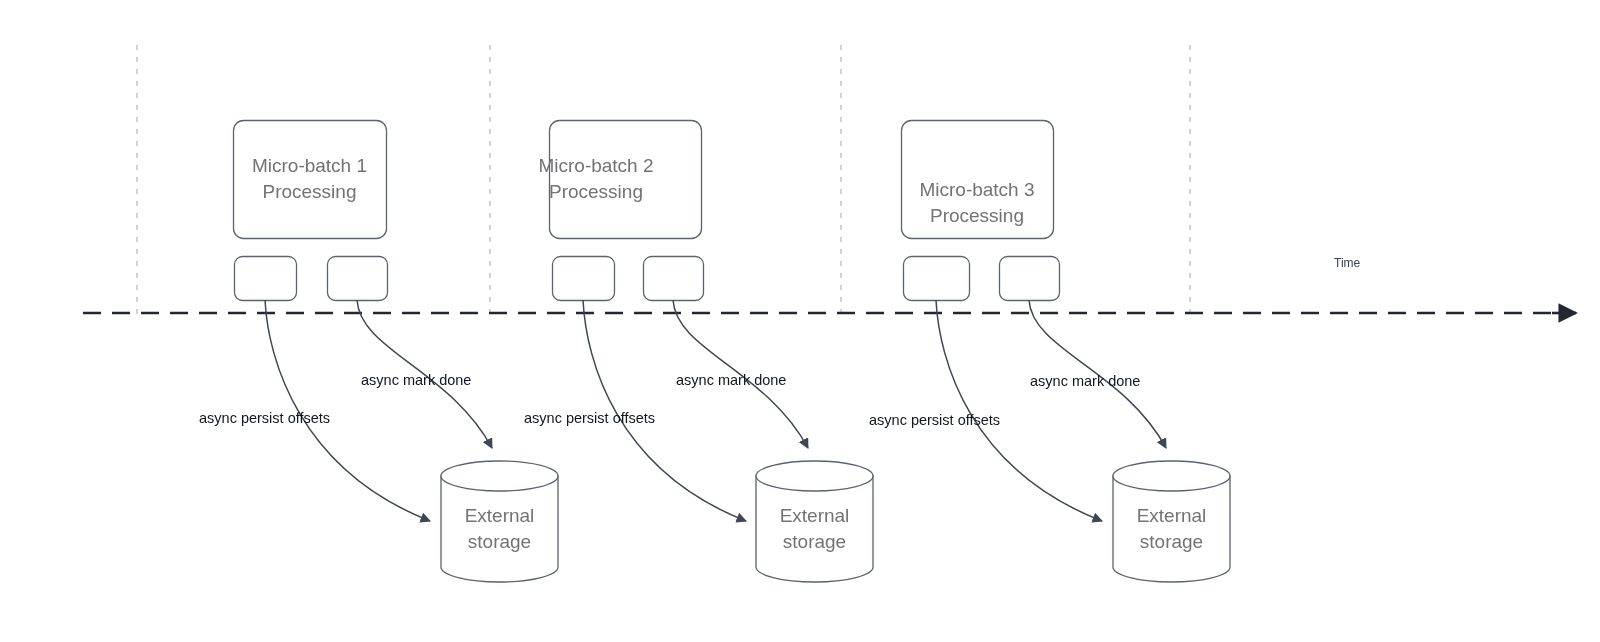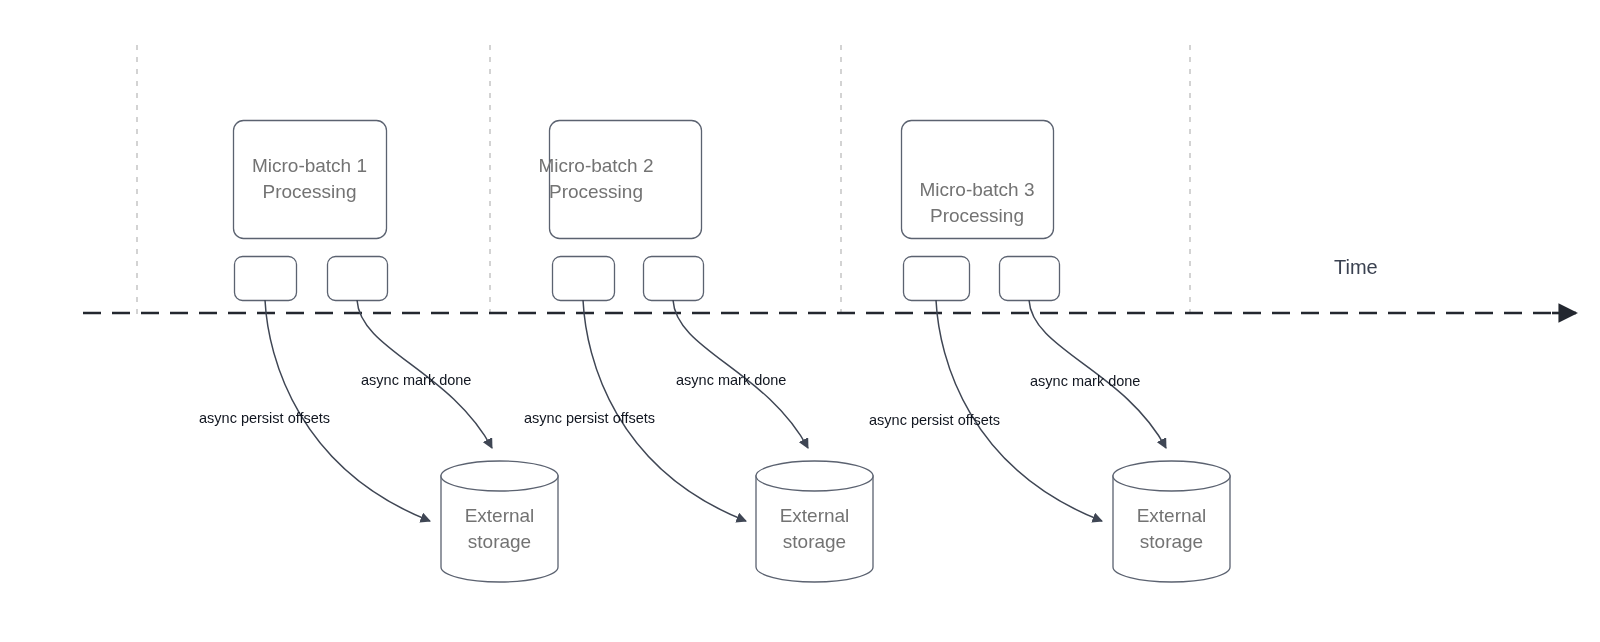--- a/index.html
+++ b/index.html
@@ -35,21 +35,21 @@
     position: absolute;
     color: #10151f;
     font-size: 14.5px;
     font-weight: normal;
     font-family: "Liberation Sans", sans-serif;
     white-space: nowrap;
   }
   .axis-label {
     position: absolute;
     color: #3a4150;
-    font-size: 20px;
+    font-size: 12px;
     font-family: "Liberation Sans", sans-serif;
   }
 </style>
 </head>
 <body>
 
 <svg id="canvas" viewBox="0 0 1600 642" xmlns="http://www.w3.org/2000/svg">
   <defs>
     <marker id="arrowhead" viewBox="0 0 10 10" refX="9" refY="5" markerWidth="7" markerHeight="7" orient="auto-start-reverse">
       <path d="M 0 0 L 10 5 L 0 10 z" fill="#3f4654"></path>

